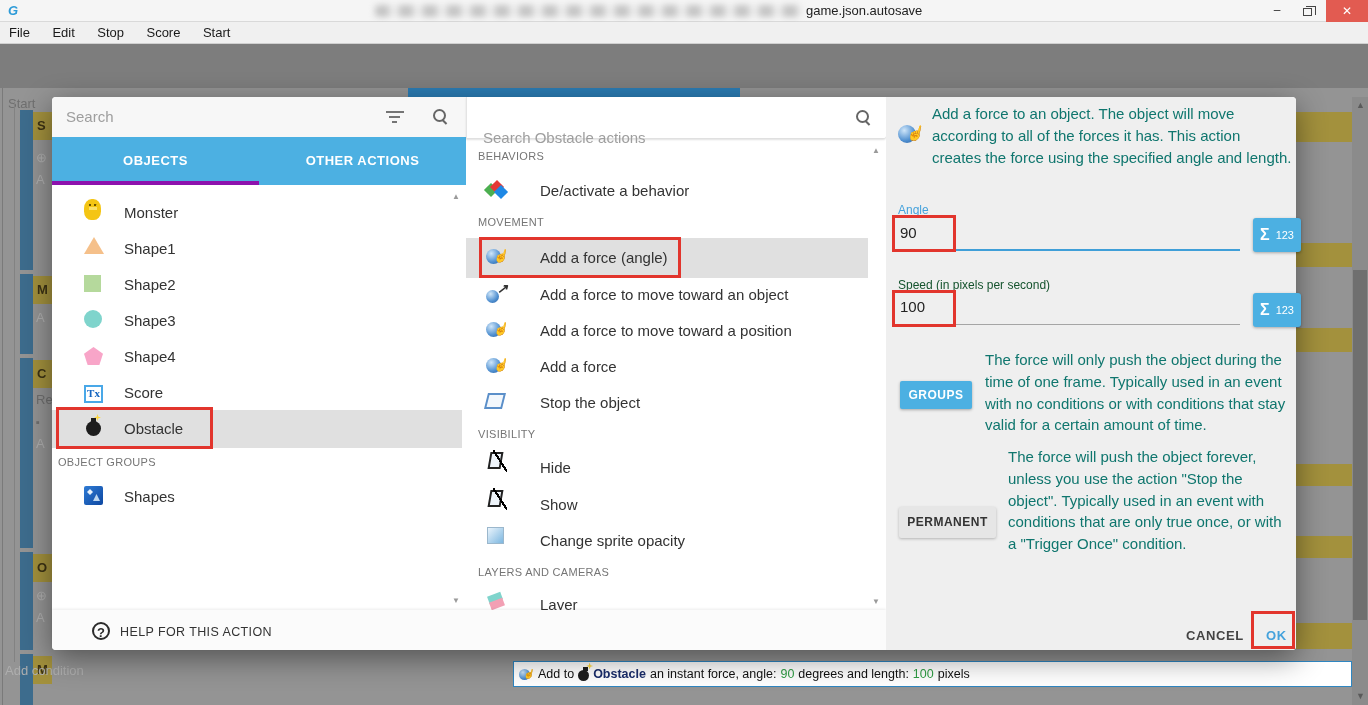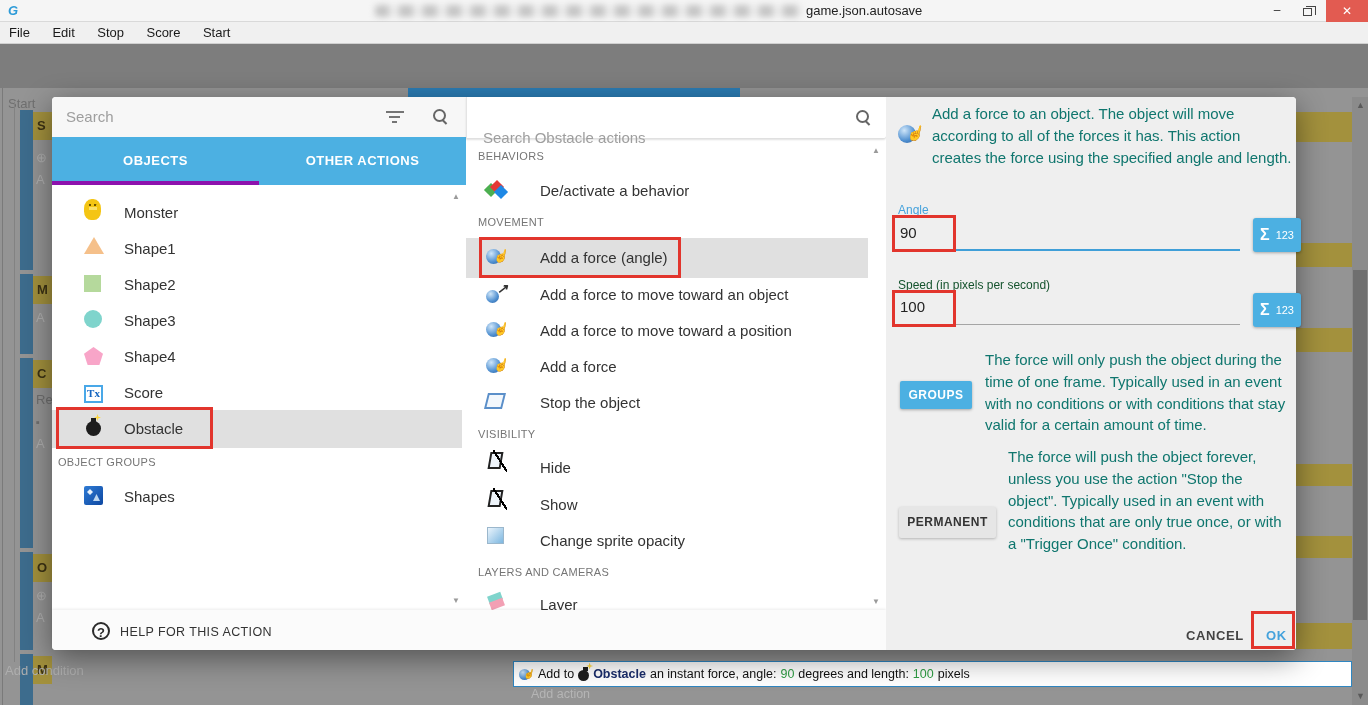--- a/index.html
+++ b/index.html
@@ -238,21 +238,20 @@
       </span>
     <span>Add to</span>
     <span class="ic ic-bomb" style="width:11px;height:11px;margin-top:2px;"></span>
     <span class="obstacle-name">Obstacle</span>
     <span>an instant force, angle:</span>
     <span class="green-val">90</span>
     <span>degrees and length:</span>
     <span class="green-val">100</span>
     <span>pixels</span>
   </div>
-  <div class="abs add-action-row">Add action</div>
 
   <div class="abs dialog"></div>
 
   <div class="abs" style="left:52px;top:97px;width:414px;height:40px;background:#f7f7f7;border-radius:4px 0 0 0;">
     <span class="abs placeholder" style="left:14px;top:11px;">Search</span>
     <span class="abs filter-icon" style="left:334px;top:13px;"></span>
     <span class="abs search-glyph" style="left:380px;top:11px;"></span>
   </div>
 
   <div class="abs tabbar">

